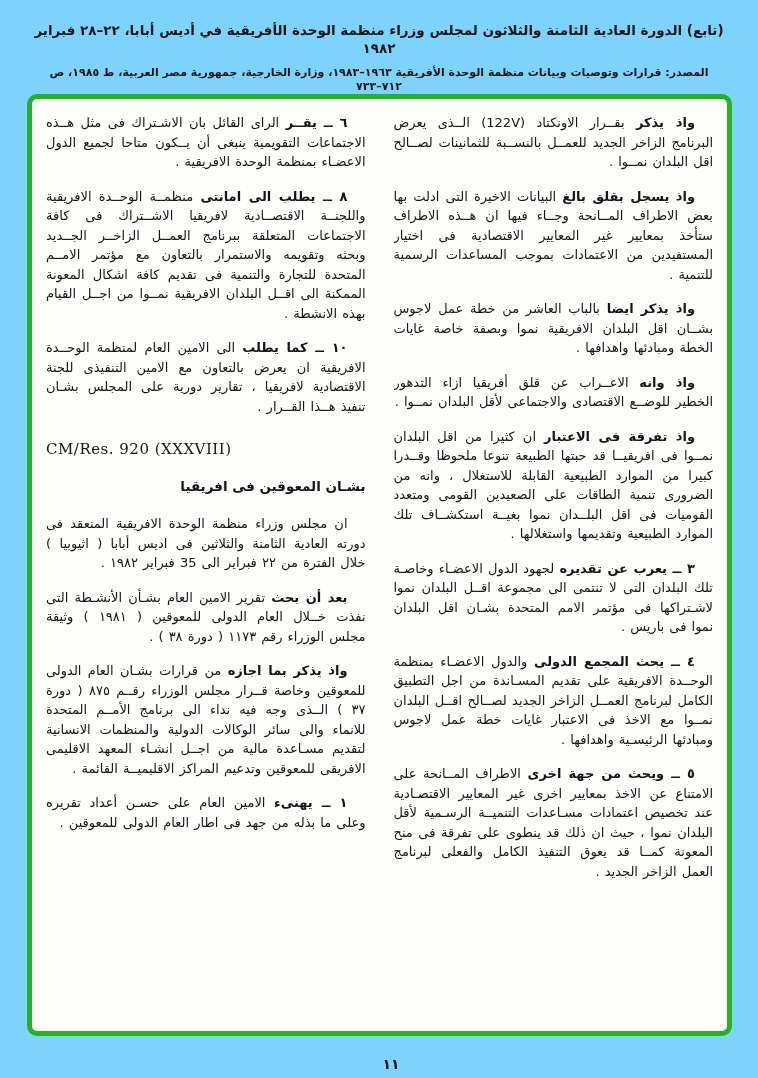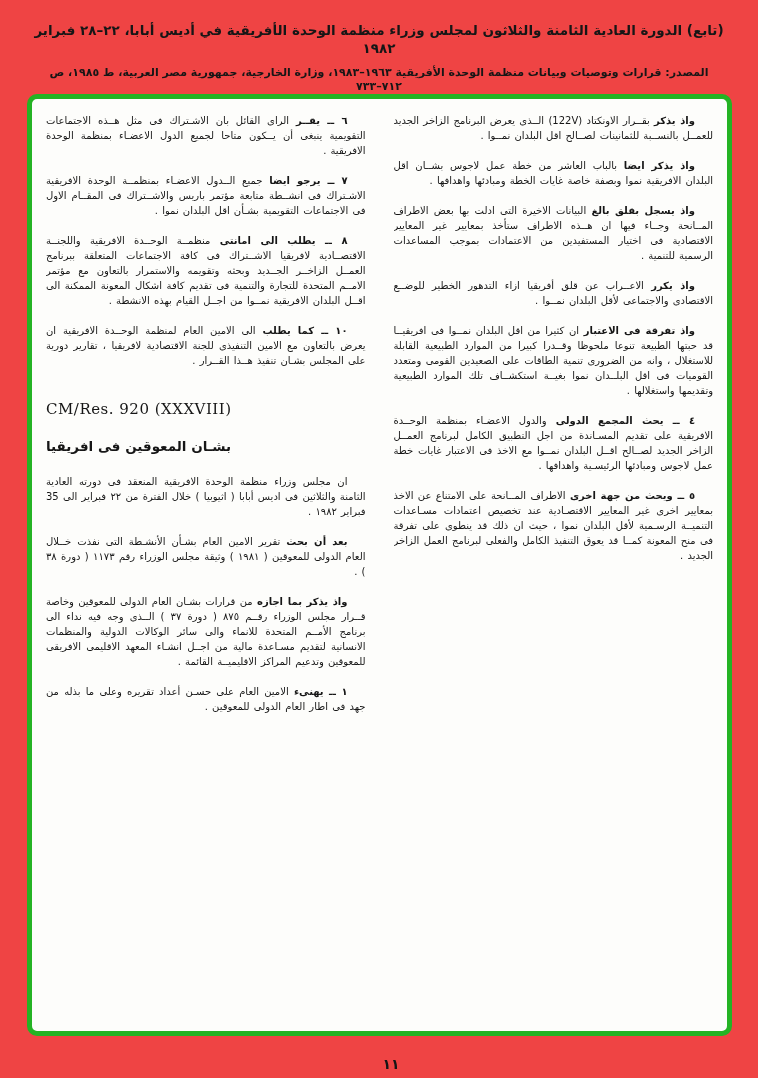--- a/index.html
+++ b/index.html
@@ -4,21 +4,21 @@
 <style>
   html,body{margin:0;padding:0;}
   body{
     width:758px;height:1078px;
     background:#ffffff;
     font-family:"DejaVu Sans",sans-serif;
     color:#161616;
     position:relative;
     overflow:hidden;
   }
-  .page{position:relative;width:758px;height:1078px;background:#ef4444;}
+  .page{position:relative;width:758px;height:1078px;background:#7dd3fc;}
   
   .hdr{padding-top:22px;text-align:center;direction:rtl;}
   .hdr-line1{font-weight:700;font-size:13.5px;letter-spacing:.2px;line-height:1.3;padding:0 30px;}
   .hdr-line2{font-weight:700;font-size:11px;margin-top:9px;padding:0 46px;line-height:1.3;}
   
   .frame{
     position:absolute;left:27px;top:94px;
     width:705px;height:942px;
     box-sizing:border-box;
     border:5px solid #24b324;
@@ -26,42 +26,42 @@
     padding:14px 14px 6px 14px;
     display:flex;
     direction:rtl;           
     gap:28px;
     background:#fdfdfb;
   }
   .col{flex:1 1 0;overflow:hidden;direction:rtl;}
   
   .para{
     margin:0 0 15px 0;
-    font-size:10px;
+    font-size:13px;
     line-height:1.5;
     text-align:justify;
     text-indent:18px;
     word-spacing:1px;
   }
   .lead{font-weight:700;}
   .ref{
     direction:ltr;
     text-align:left;
     font-family:"DejaVu Serif",serif;
     font-size:15px;
     letter-spacing:.5px;
-    margin:32px 0 20px 0;
+    margin:24px 0 20px 0;
     text-indent:0;
   }
   .center-word{
     text-align:center;font-weight:700;font-size:13.5px;
     margin:4px 0 18px 0;text-indent:0;word-spacing:1px;
   }
   .center-title{
-    text-align:left;font-weight:700;font-size:13.5px;
+    text-align:right;font-weight:700;font-size:13.5px;
     margin:0 0 20px 0;text-indent:0;
   }
   
   .pagenum{
     position:absolute;bottom:6px;left:12px;width:100%;
     text-align:center;font-size:14px;font-weight:700;letter-spacing:2px;
   }
 </style>
 </head>
 <body>
@@ -69,30 +69,30 @@
 <div class="page">
 
   <div class="hdr">
     <div class="hdr-line1" dir="rtl">(تابع) الدورة العادية الثامنة والثلاثون لمجلس وزراء منظمة الوحدة الأفريقية في أديس أبابا، ٢٢–٢٨ فبراير ١٩٨٢</div>
     <div class="hdr-line2" dir="rtl">المصدر: قرارات وتوصيات وبيانات منظمة الوحدة الأفريقية ١٩٦٣–١٩٨٣، وزارة الخارجية، جمهورية مصر العربية، ط ١٩٨٥، ص ٧١٢–٧٣٣</div>
   </div>
 
   <div class="frame" style="border-color: rgb(36, 179, 36);">
     <div class="col" id="col-first">
         <p class="para"><strong class="lead">واذ يذكر</strong> بقــرار الاونكتاد (122V) الــذى يعرض البرنامج الزاخر الجديد للعمــل بالنســبة للثمانينات لصــالح اقل البلدان نمــوا .</p>
+        <p class="para"><strong class="lead">واذ يسجل بقلق بالغ</strong> البيانات الاخيرة التى ادلت بها بعض الاطراف المــانحة وجــاء فيها ان هــذه الاطراف ستأخذ بمعايير غير المعايير الاقتصادية فى اختيار المستفيدين من الاعتمادات بموجب المساعدات الرسمية للتنمية .</p>
         <p class="para"><strong class="lead">واذ يذكر ايضا</strong> بالباب العاشر من خطة عمل لاجوس بشــان اقل البلدان الافريقية نموا وبصفة خاصة غايات الخطة ومبادئها واهدافها .</p>
-        <p class="para"><strong class="lead">واذ يسجل بقلق بالغ</strong> البيانات الاخيرة التى ادلت بها بعض الاطراف المــانحة وجــاء فيها ان هــذه الاطراف ستأخذ بمعايير غير المعايير الاقتصادية فى اختيار المستفيدين من الاعتمادات بموجب المساعدات الرسمية للتنمية .</p>
-        <p class="para"><strong class="lead">واذ يكرر</strong> الاعــراب عن قلق أفريقيا ازاء التدهور الخطير للوضــع الاقتصادى والاجتماعى لأقل البلدان نمــوا .</p>
+        <p class="para"><strong class="lead">واذ وانه</strong> الاعــراب عن قلق أفريقيا ازاء التدهور الخطير للوضــع الاقتصادى والاجتماعى لأقل البلدان نمــوا .</p>
         <p class="para"><strong class="lead">واذ تفرقة فى الاعتبار</strong> ان كثيرا من اقل البلدان نمــوا فى افريقيــا قد حبتها الطبيعة تنوعا ملحوظا وقــدرا كبيرا من الموارد الطبيعية القابلة للاستغلال ، وانه من الضرورى تنمية الطاقات على الصعيدين القومى ومتعدد القوميات فى اقل البلــدان نموا بغيــة استكشــاف تلك الموارد الطبيعية وتقديمها واستغلالها .</p>
+        <p class="para"><strong class="lead">٣ ــ يعرب عن تقديره</strong> لجهود الدول الاعضـاء وخاصـة تلك البلدان التى لا تنتمى الى مجموعة اقــل البلدان نموا لاشـتراكها فى مؤتمر الامم المتحدة بشـان اقل البلدان نموا فى باريس .</p>
         <p class="para"><strong class="lead">٤ ــ يحث المجمع الدولى</strong> والدول الاعضـاء بمنظمة الوحــدة الافريقية على تقديم المسـاندة من اجل التطبيق الكامل لبرنامج العمــل الزاخر الجديد لصــالح اقــل البلدان نمــوا مع الاخذ فى الاعتبار غايات خطة عمل لاجوس ومبادئها الرئيسـية واهدافها .</p>
         <p class="para"><strong class="lead">٥ ــ ويحث من جهة اخرى</strong> الاطراف المــانحة على الامتناع عن الاخذ بمعايير اخرى غير المعايير الاقتصـادية عند تخصيص اعتمادات مسـاعدات التنميــة الرسـمية لأقل البلدان نموا ، حيث ان ذلك قد ينطوى على تفرقة فى منح المعونة كمــا قد يعوق التنفيذ الكامل والفعلى لبرنامج العمل الزاخر الجديد .</p>
       </div>
     <div class="col" id="col-second">
         <p class="para"><strong class="lead">٦ ــ يقــر</strong> الراى القائل بان الاشـتراك فى مثل هــذه الاجتماعات التقويمية ينبغى أن يــكون متاحا لجميع الدول الاعضـاء بمنظمة الوحدة الافريقية .</p>
-        <p class="para"><strong class="lead">٧ ــ يرجو ايضا</strong> جميع الــدول الاعضـاء بمنظمــة الوحدة الافريقية الاشـتراك فى انشــطة متابعة مؤتمر باريس والاشــتراك فى المقــام الاول فى الاجتماعات التقويمية بشـأن اقل البلدان نموا .</p>
         <p class="para"><strong class="lead">٨ ــ يطلب الى امانتى</strong> منظمــة الوحــدة الافريقية واللجنــة الاقتصــادية لافريقيا الاشــتراك فى كافة الاجتماعات المتعلقة ببرنامج العمــل الزاخــر الجــديد وبحثه وتقويمه والاستمرار بالتعاون مع مؤتمر الامــم المتحدة للتجارة والتنمية فى تقديم كافة اشكال المعونة الممكنة الى اقــل البلدان الافريقية نمــوا من اجــل القيام بهذه الانشطة .</p>
         <p class="para"><strong class="lead">١٠ ــ كما يطلب</strong> الى الامين العام لمنظمة الوحــدة الافريقية ان يعرض بالتعاون مع الامين التنفيذى للجنة الاقتصادية لافريقيا ، تقارير دورية على المجلس بشـان تنفيذ هــذا القــرار .</p>
         <p class="ref" dir="ltr">CM/Res. 920 (XXXVIII)</p>
         <p class="center-title">بشـان المعوقين فى افريقيا</p>
         <p class="para">ان مجلس وزراء منظمة الوحدة الافريقية المنعقد فى دورته العادية الثامنة والثلاثين فى اديس أبابا ( اثيوبيا ) خلال الفترة من ٢٢ فبراير الى 35 فبراير ١٩٨٢ .</p>
         <p class="para"><strong class="lead">بعد أن بحث</strong> تقرير الامين العام بشـأن الأنشـطة التى نفذت خــلال العام الدولى للمعوقين ( ١٩٨١ ) وثيقة مجلس الوزراء رقم ١١٧٣ ( دورة ٣٨ ) .</p>
         <p class="para"><strong class="lead">واذ يذكر بما اجازه</strong> من قرارات بشـان العام الدولى للمعوقين وخاصة قــرار مجلس الوزراء رقــم ٨٧٥ ( دورة ٣٧ ) الــذى وجه فيه نداء الى برنامج الأمــم المتحدة للانماء والى سائر الوكالات الدولية والمنظمات الانسانية لتقديم مسـاعدة مالية من اجــل انشـاء المعهد الاقليمى الافريقى للمعوقين وتدعيم المراكز الاقليميــة القائمة .</p>
         <p class="para"><strong class="lead">١ ــ يهنىء</strong> الامين العام على حسـن أعداد تقريره وعلى ما بذله من جهد فى اطار العام الدولى للمعوقين .</p>
       </div>
   </div>

